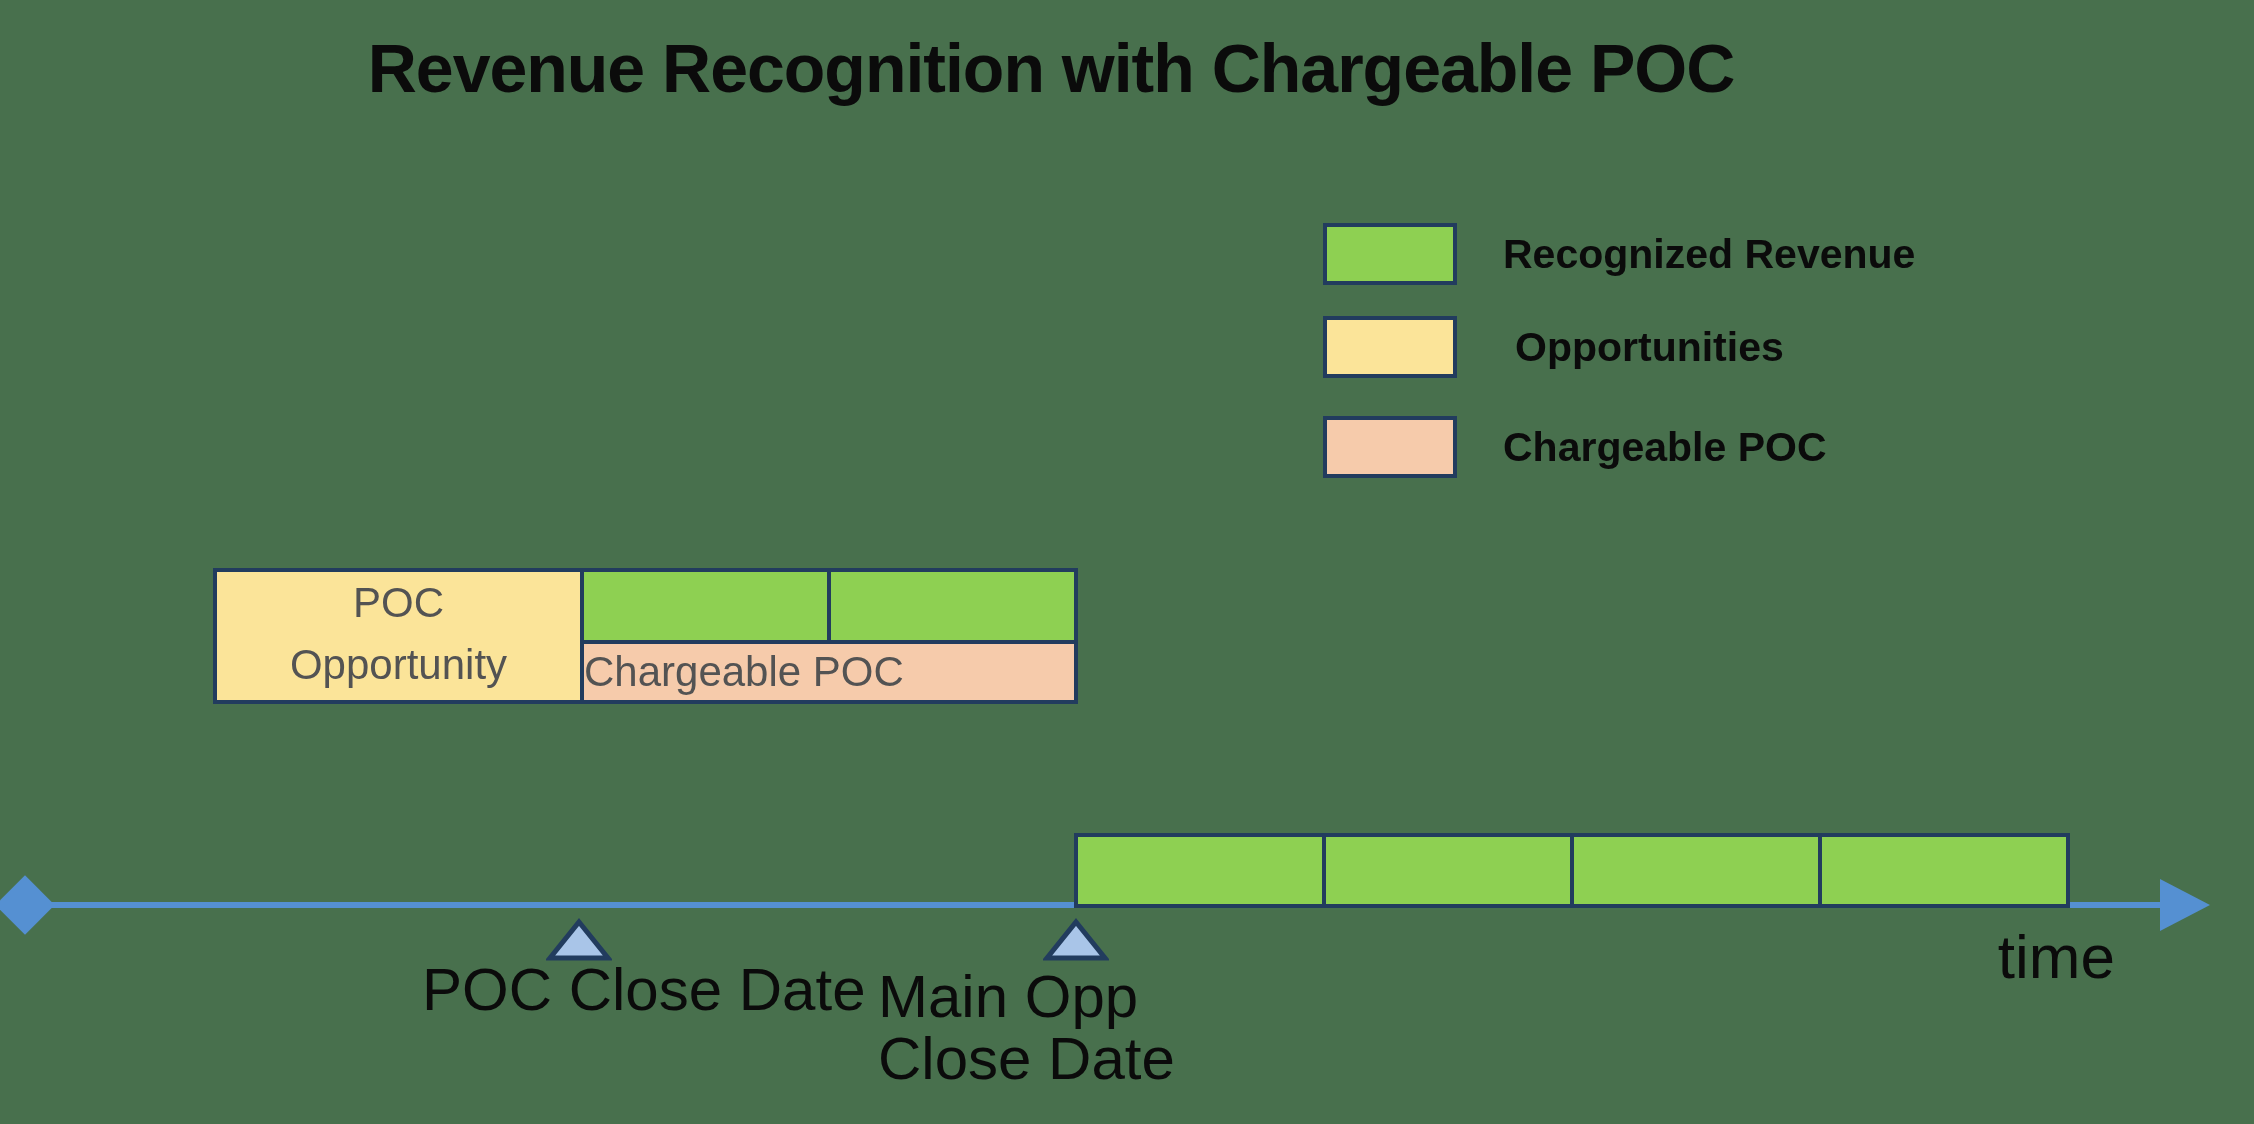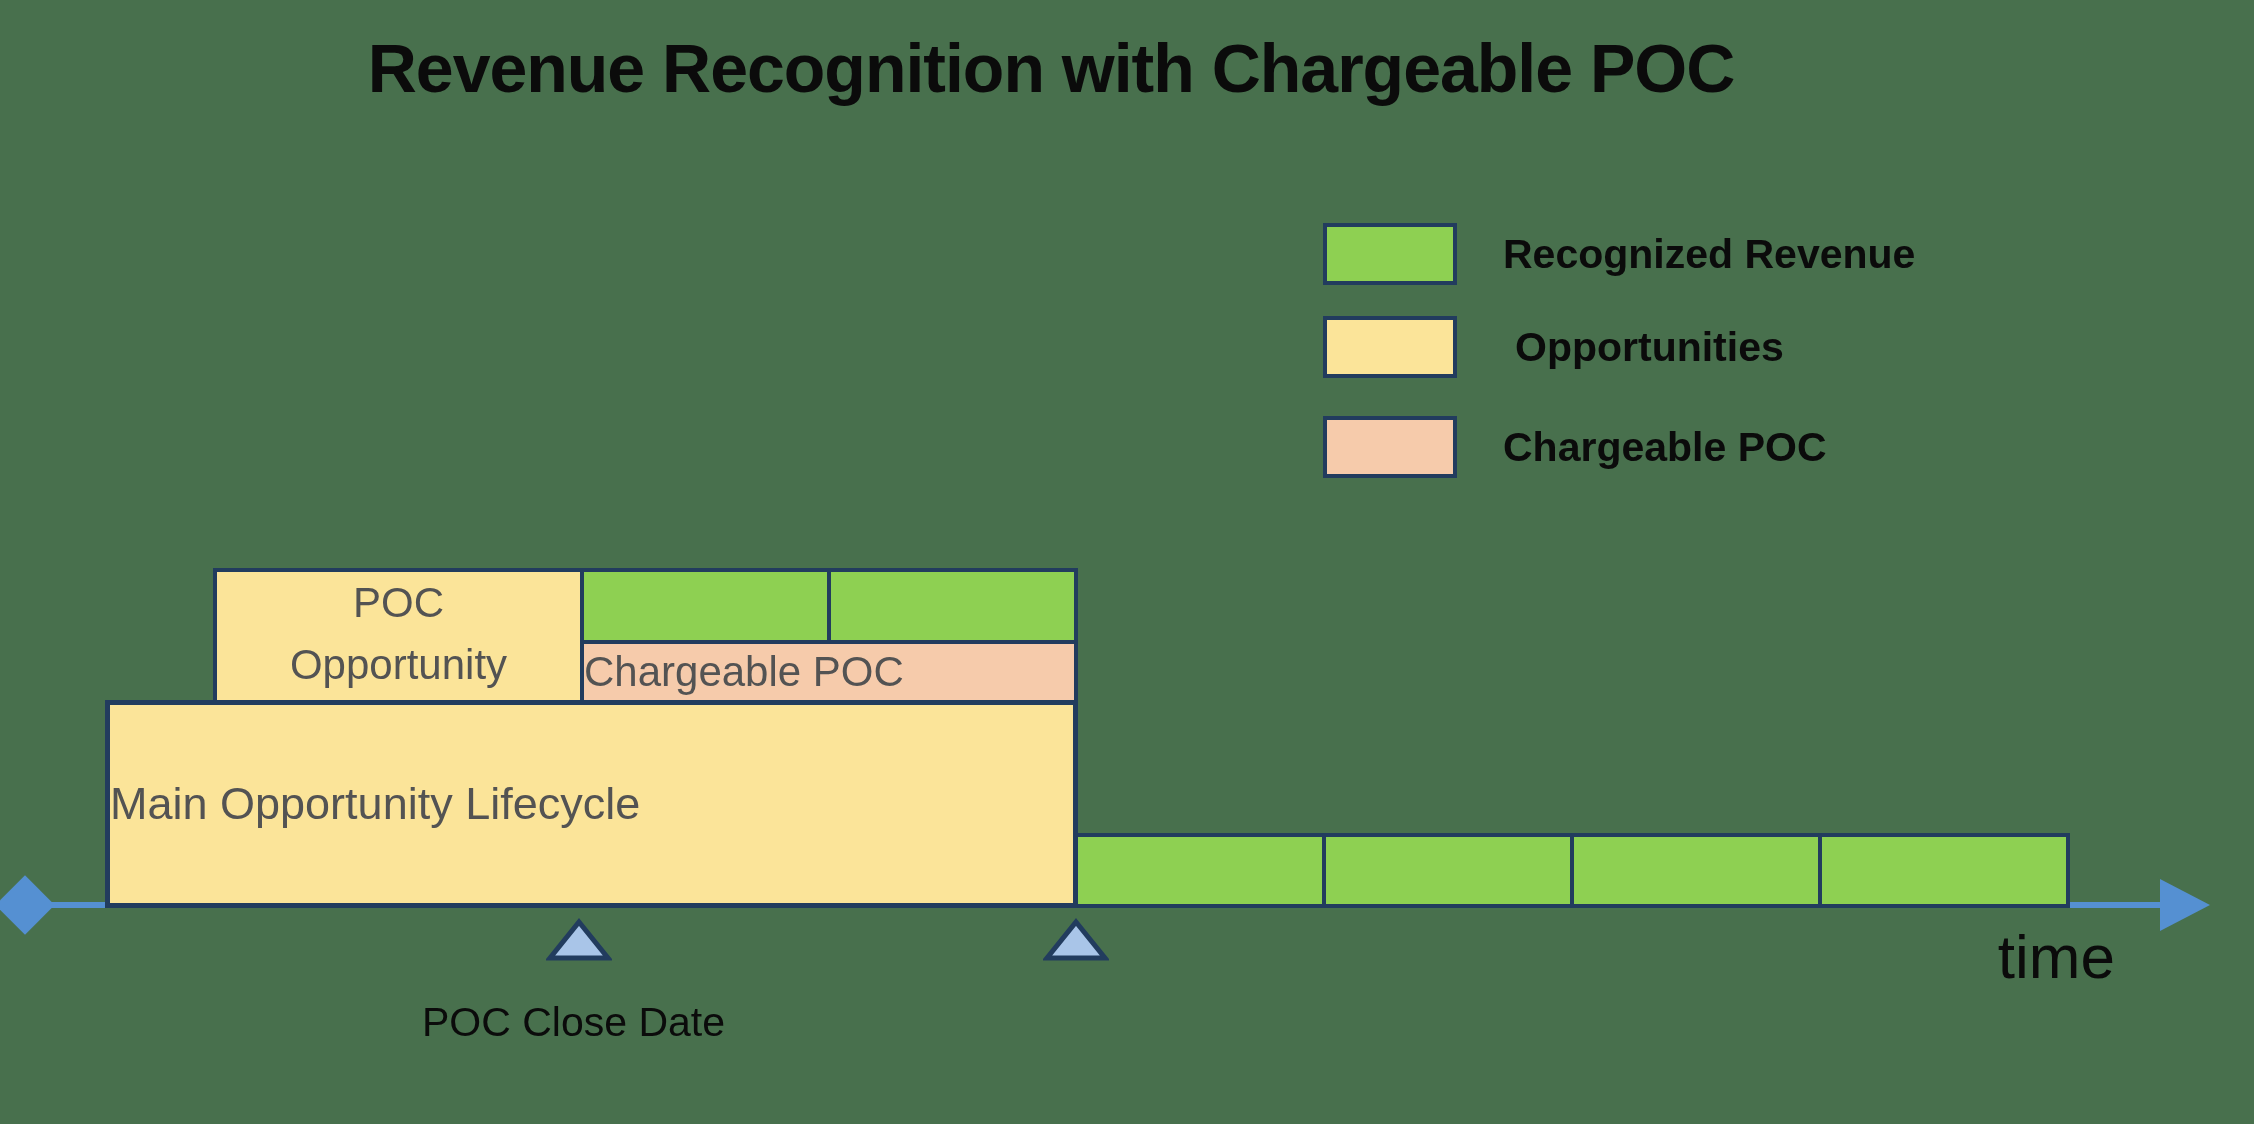--- a/index.html
+++ b/index.html
@@ -85,21 +85,21 @@
     flex:1 1 0;box-sizing:border-box;border:4px solid var(--navy);
     background:var(--green);
   }
   .segment + .segment{margin-left:-4px;}
   
   .marker{position:absolute;z-index:3;}
   .marker.poc{left:546px;top:918px;}
   .marker.main{left:1043px;top:918px;}
   .marker-label{
     position:absolute;z-index:3;text-align:left;color:var(--black);
-    font-size:41px;line-height:62px;white-space:nowrap;margin-top:32px;
+    font-size:60px;line-height:62px;white-space:nowrap;
   }
   .marker-label.poc{left:422px;top:963px;width:400px;line-height:54px;}
   .marker-label.main{left:878px;top:966px;width:400px;}
 </style>
 </head>
 <body>
 
 <div class="canvas">
 
   <h1 class="title">Revenue Recognition with Chargeable POC</h1>
@@ -131,33 +131,34 @@
 
   <div class="seg-row top">
       <div class="segment"></div>
       <div class="segment"></div>
     </div>
 
   <div class="box chargeable">
     <span>Chargeable POC</span>
   </div>
 
-  <div class="box main-opp">
-    <span>Main Opportunity Lifecycle</span>
-  </div>
 
   <div class="seg-row bottom">
       <div class="segment"></div>
       <div class="segment"></div>
       <div class="segment"></div>
       <div class="segment"></div>
     </div>
 
   <svg class="marker poc" width="66" height="44">
     <polygon points="33,4 62,40 4,40" fill="#a9c5e8" stroke="#223c5e" stroke-width="5"></polygon>
   </svg>
   <div class="marker-label poc">POC Close Date</div>
 
   <svg class="marker main" width="66" height="44">
     <polygon points="33,4 62,40 4,40" fill="#a9c5e8" stroke="#223c5e" stroke-width="5"></polygon>
   </svg>
+  <div class="marker-label main">
+    <div>Main Opp</div>
+    <div>Close Date</div>
+  </div>
 
 </div>
 
 </body></html>

